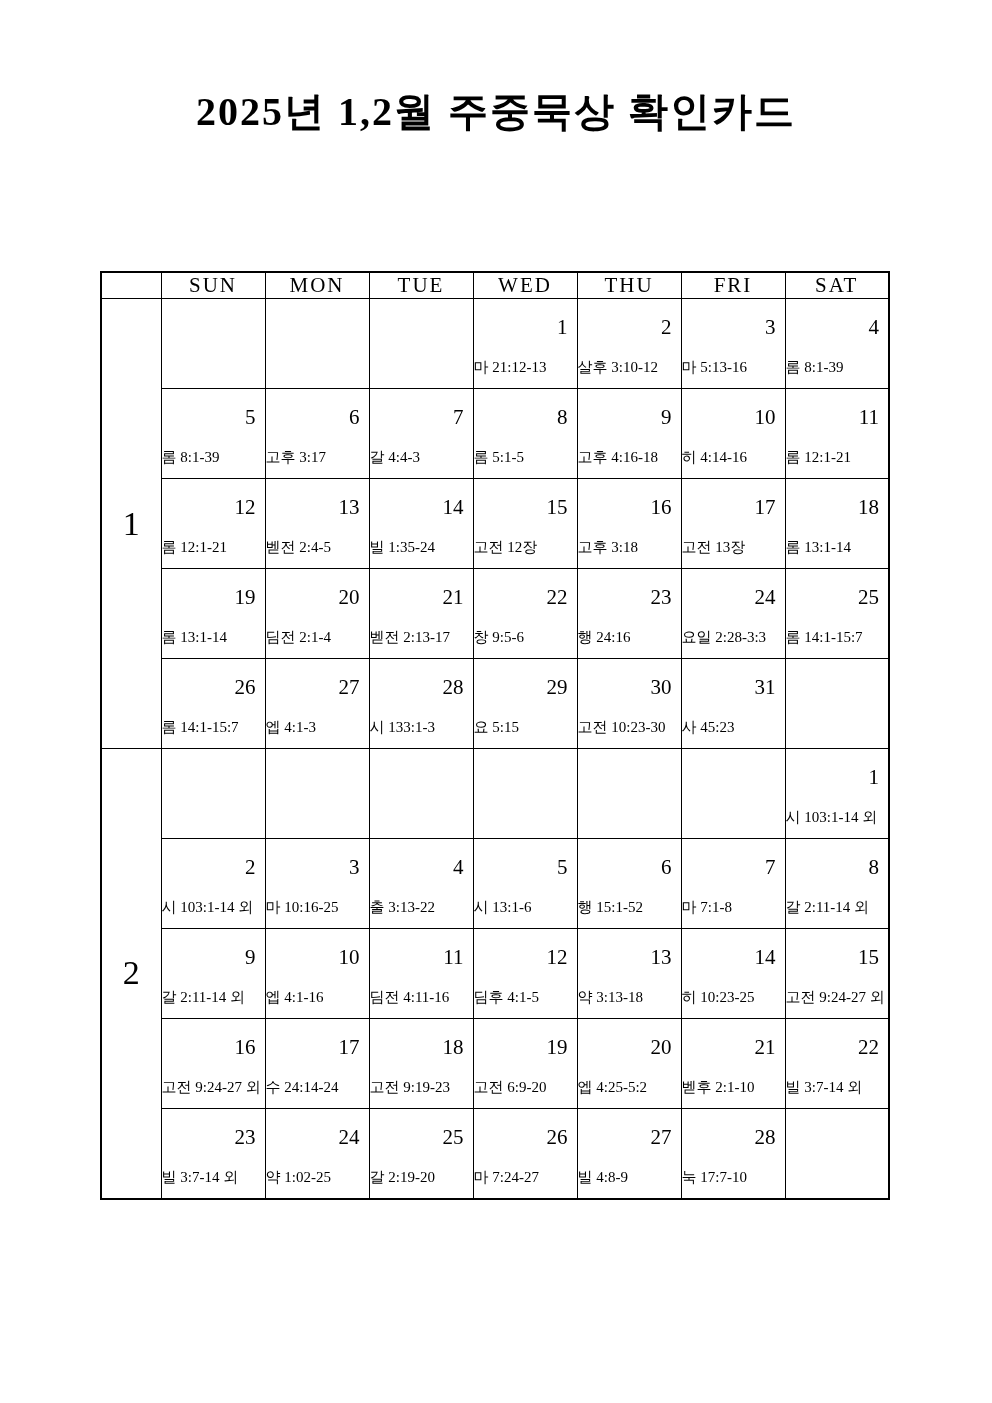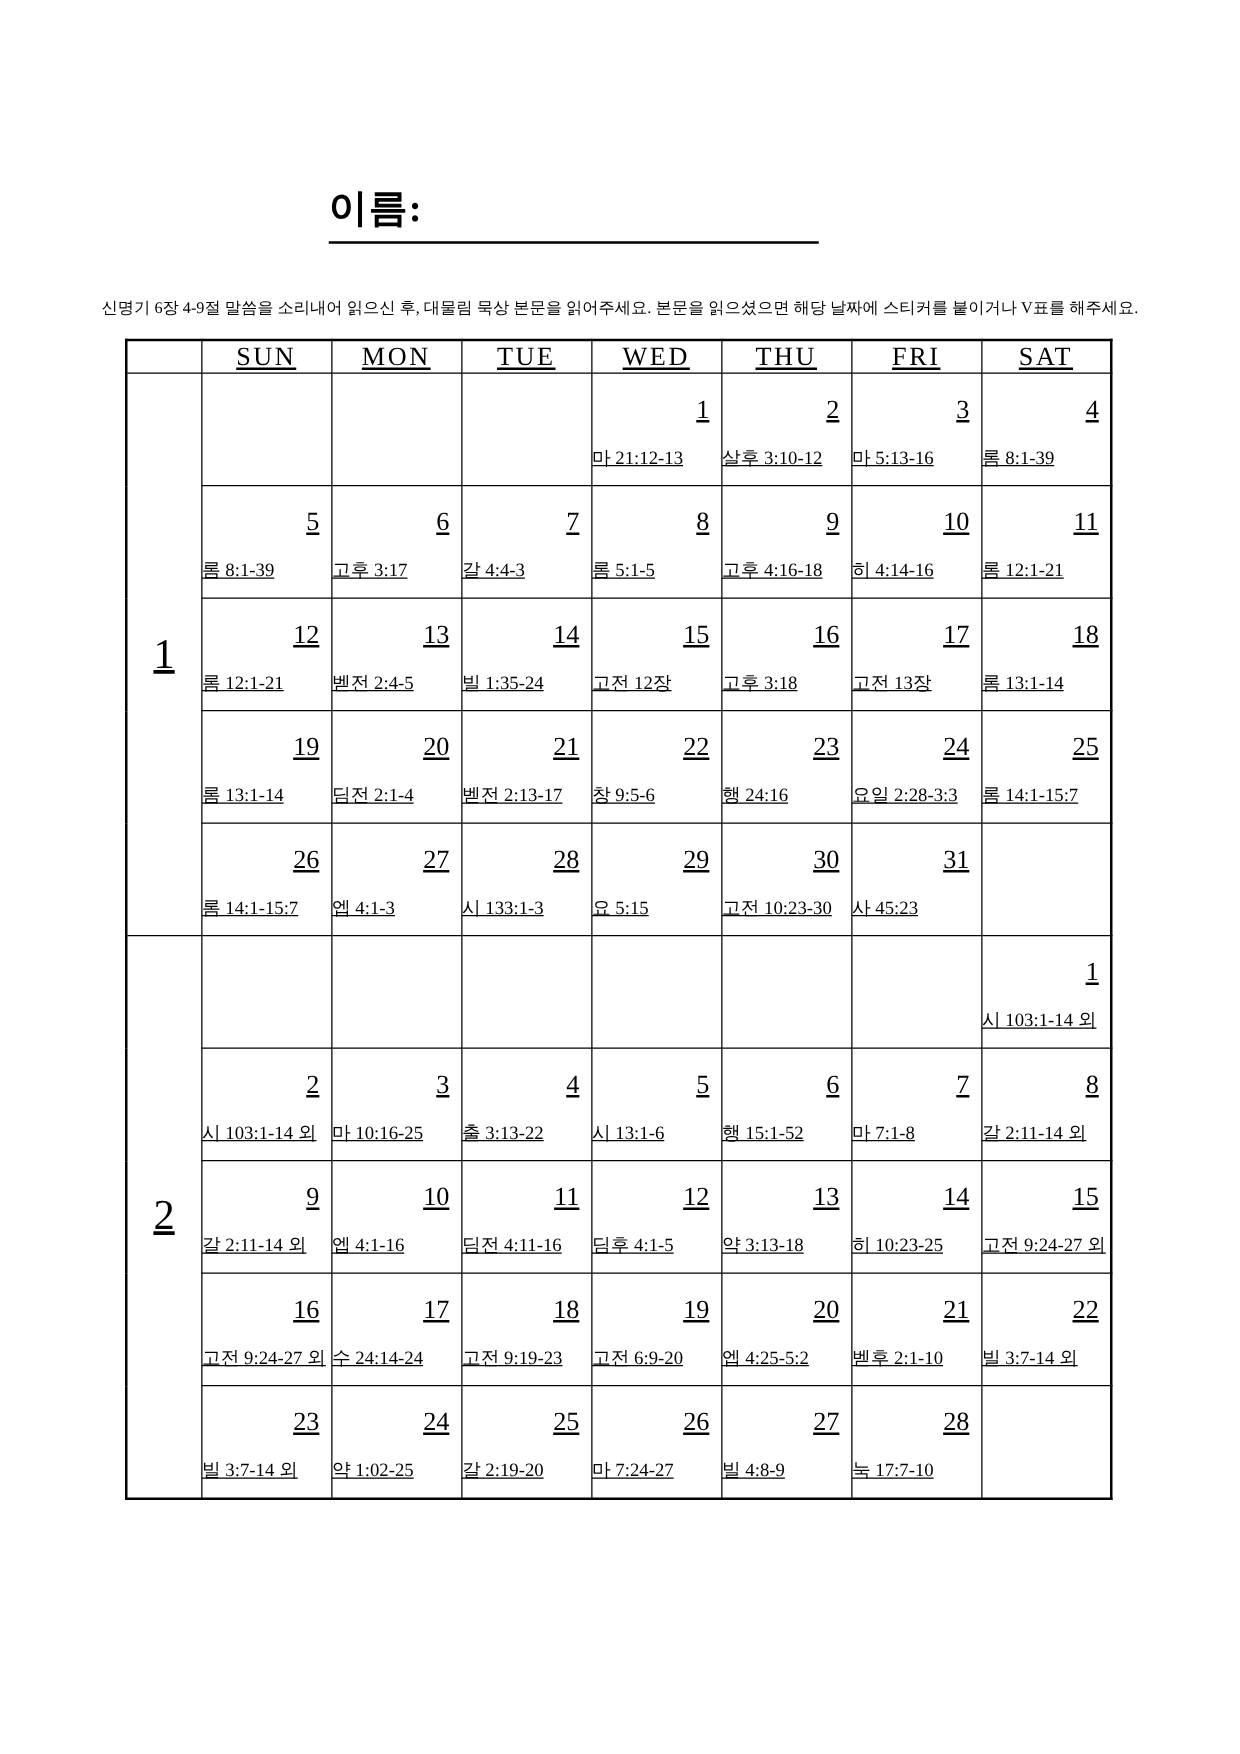--- a/index.html
+++ b/index.html
@@ -46,21 +46,20 @@
     letter-spacing: 0px;
     white-space: nowrap;
   }
   table.cal {
     position: absolute;
     top: 271px; left: 100px;
     width: 790px;
     border-collapse: collapse;
     table-layout: fixed;
     border: 2px solid #000;
-    text-decoration: underline;
   }
   table.cal th, table.cal td {
     border: 1px solid #000;
     padding: 0;
   }
   col.month-col { width: 60px; }
   col.day-col   { width: 104px; }
   tr.header-row { height: 26px; }
   th.day-header {
     font-size: 21px;
@@ -89,27 +88,23 @@
     line-height: 20px;
     margin-top: 18px;
     white-space: nowrap;
   }
 </style>
 </head>
 <body>
 
 <div class="page">
 
-
-  <div class="name-row">
-    <span class="name-label">이름:</span>
-    <span></span>
-  </div>
-
-  <div class="instructions">신명기 6장 4-9절 말씀을 소리내어 읽으신 후, 대물림 묵상 본문을 읽어주세요. 본문을 읽으셨으면 해당 날짜에 스티커를 붙이거나 V표를 해주세요.</div>
+  <h1 class="title">2025년 1,2월 주중묵상 확인카드</h1>
+
+
 
   <table class="cal">
     <colgroup>
       <col class="month-col">
       <col class="day-col">
         <col class="day-col">
         <col class="day-col">
         <col class="day-col">
       <col class="day-col">
         <col class="day-col">

